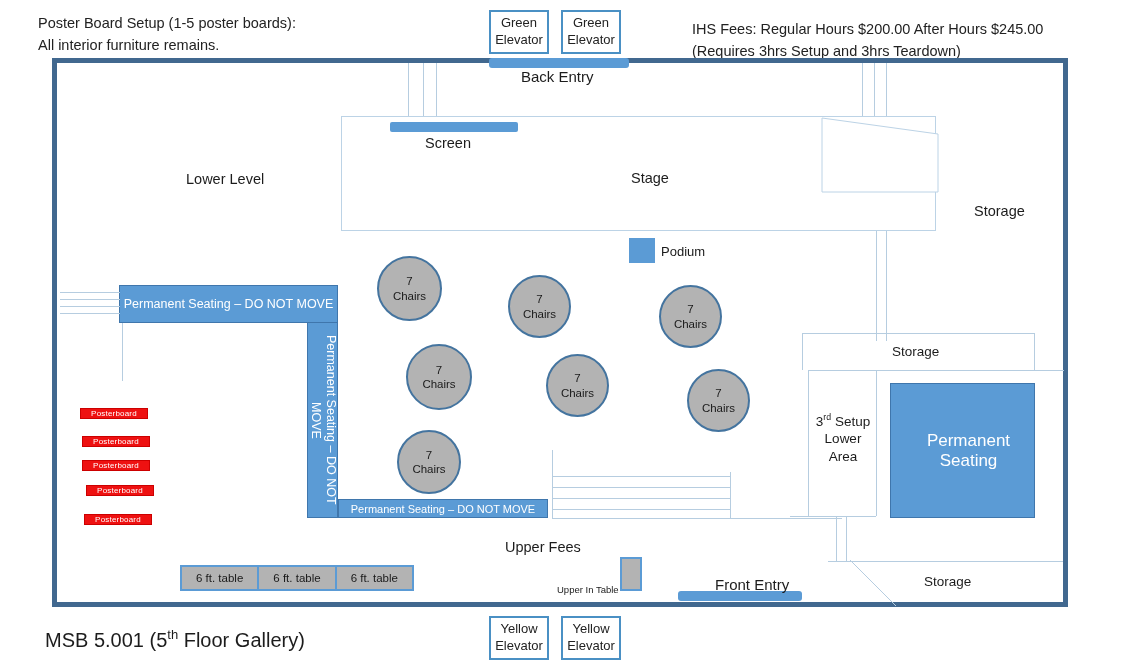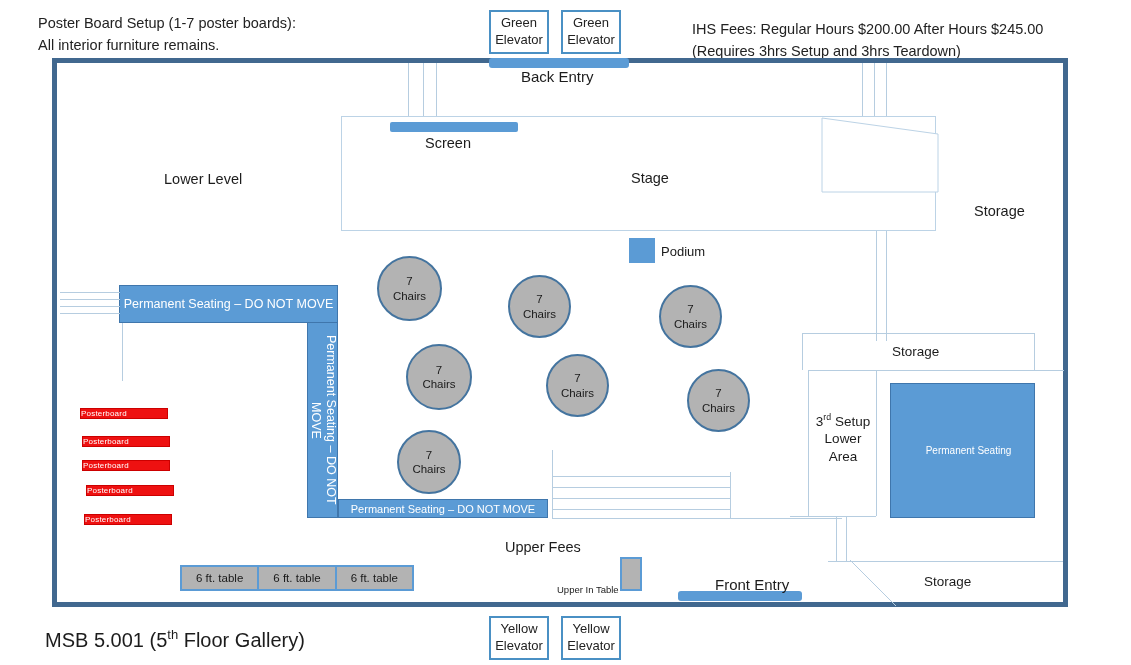--- a/index.html
+++ b/index.html
@@ -86,21 +86,21 @@
     text-align: center;
   }
   #perm-top { font-size: 12.5px; }
   #perm-vert {
     writing-mode: vertical-rl;
     text-orientation: mixed;
     line-height: 1.25;
     padding: 6px 0;
   }
   #perm-bottom { font-size: 11px; }
-  #perm-right { font-size: 10px; padding-left: 12px; }
+  #perm-right { font-size: 17px; padding-left: 12px; }
 
   
   .table-round {
     border-radius: 50%;
     background: #b3b3b3;
     border: 2px solid #44749f;
     display: flex; flex-direction: column;
     align-items: center; justify-content: center;
     font-size: 11.5px; line-height: 1.25;
     color: #1a1a1a;
@@ -112,23 +112,23 @@
     background: #5b9bd5; width: 26px; height: 25px;
   }
   #podium-label { font-size: 13px; }
 
   
   .posterboard {
     background: #ee1111;
     border: 1px solid #cc0000;
     color: #ffffff;
     font-size: 8px;
-    display: flex; align-items: center; 
+    display: flex; align-items: center; justify-content: center;
     letter-spacing: .2px;
-    height: 11px; width: 88px;
+    height: 11px; width: 68px;
   }
 
   
   #table-row {
     display: flex;
     border: 2px solid #5b9bd5;
     background: #b3b3b3;
   }
   #table-row .ft-table {
     border-right: 2px solid #5b9bd5;
@@ -160,21 +160,21 @@
 
   
   #title {
     left: 45px; top: 627px;
     font-size: 20px; color: #1c1c1c;
   }
 </style>
 </head>
 <body>
 
-<div class="abs" id="note-left">Poster Board Setup (1-7 poster boards):
+<div class="abs" id="note-left">Poster Board Setup (1-5 poster boards):
 All interior furniture remains.</div>
 
 <div class="abs" id="note-right">IHS Fees:  Regular Hours $200.00  After Hours $245.00
 (Requires 3hrs Setup and 3hrs Teardown)</div>
 
 <div class="abs elevator" style="left:489px; top:10px;">
   <span>Green</span>
   <span>Elevator</span>
 </div>
 <div class="abs elevator" style="left:561px; top:10px;">
@@ -201,21 +201,21 @@
   <polygon points="2,6 118,22 118,80 2,80" fill="#ffffff" stroke="#bcd3e6" stroke-width="1"></polygon>
 </svg>
 
 <div class="abs" id="screen-bar" style="left:390px; top:122px; width:128px;"></div>
 <div class="abs room-label" style="left:425px; top:135px;">Screen</div>
 <div class="abs room-label" style="left:631px; top:170px;">Stage</div>
 
 <div class="abs wall wall-v" style="left:876px; top:231px; height:110px;"></div>
 <div class="abs wall wall-v" style="left:886px; top:231px; height:110px;"></div>
 
-<div class="abs room-label" style="left:164px; top:171px;">Lower Level</div>
+<div class="abs room-label" style="left:186px; top:171px;">Lower Level</div>
 <div class="abs room-label" style="left:505px; top:539px;">Upper Fees</div>
 
 <div class="abs room-label" style="left:974px; top:203px;">Storage</div>
 <div class="abs room-label small" style="left:892px; top:344px;">Storage</div>
 <div class="abs room-label small" style="left:924px; top:574px;">Storage</div>
 
 <div class="abs wall wall-h" style="left:802px; top:333px; width:233px;"></div>
 <div class="abs wall wall-h" style="left:808px; top:370px; width:256px;"></div>
 <div class="abs wall wall-v" style="left:802px; top:333px; height:37px;"></div>
 <div class="abs wall wall-v" style="left:1034px; top:333px; height:37px;"></div>

